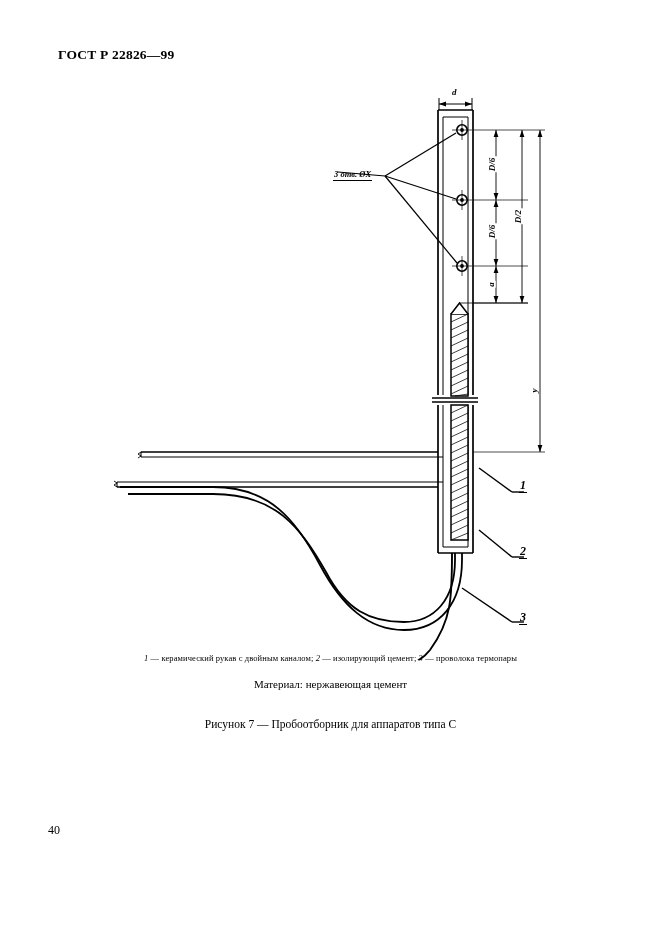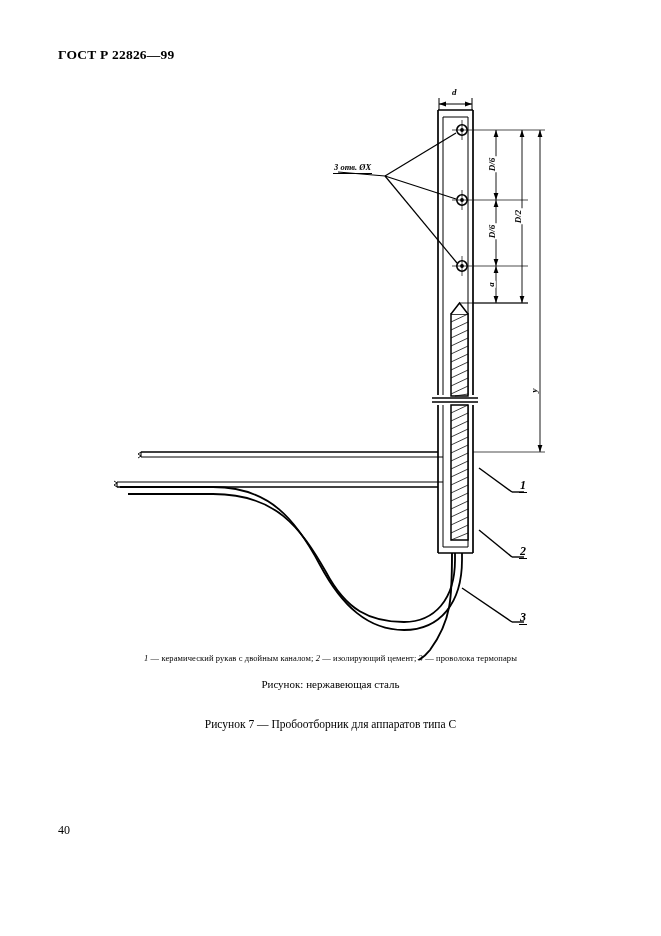--- a/index.html
+++ b/index.html
@@ -27,21 +27,21 @@
     font-family: "Liberation Serif", serif;
     font-weight: bold;
     font-size: 13.5px;
     letter-spacing: 0.2px;
     white-space: nowrap;
   }
 
   
   #page-number {
     position: absolute;
-    left: 58px;
+    left: 48px;
     top: 823px;
     font-size: 12px;
   }
 
   
   #legend-line {
     position: absolute;
     left: 0;
     top: 653px;
     width: 661px;
@@ -333,32 +333,32 @@
     <div class="vlabel" style="left:485px; top:160px;">D/6</div>
 
     <div class="vlabel" style="left:485px; top:227px;">D/6</div>
 
     <div class="vlabel" style="left:488px; top:280px;">a</div>
 
     <div class="vlabel" style="left:511px; top:212px;">D/2</div>
 
     <div class="vlabel" style="left:531px; top:386px;">y</div>
 
-    <div class="holelabel" style="left:333px; top:163px;">3 отв. ØХ</div>
+    <div class="holelabel" style="left:333px; top:170px;">3 отв. ØХ</div>
 
     <div class="calloutnum" style="left:519px; top:479px;">1</div>
 
     <div class="calloutnum" style="left:519px; top:545px;">2</div>
 
     <div class="calloutnum" style="left:519px; top:611px;">3</div>
   </div>
 
   <div id="legend-line">
     <i>1</i><span> — керамический рукав с двойным каналом; </span><i>2</i><span> — изолирующий цемент; </span><i>3</i><span> — проволока термопары</span>
   </div>
 
-  <div id="material-line">Рисунок: нержавеющая сталь</div>
+  <div id="material-line">Материал: нержавеющая цемент</div>
 
   <div id="figure-caption">Рисунок 7 — Пробоотборник для аппаратов типа С</div>
 
   <div id="page-number">40</div>
 
 </div>
 
 </body></html>

